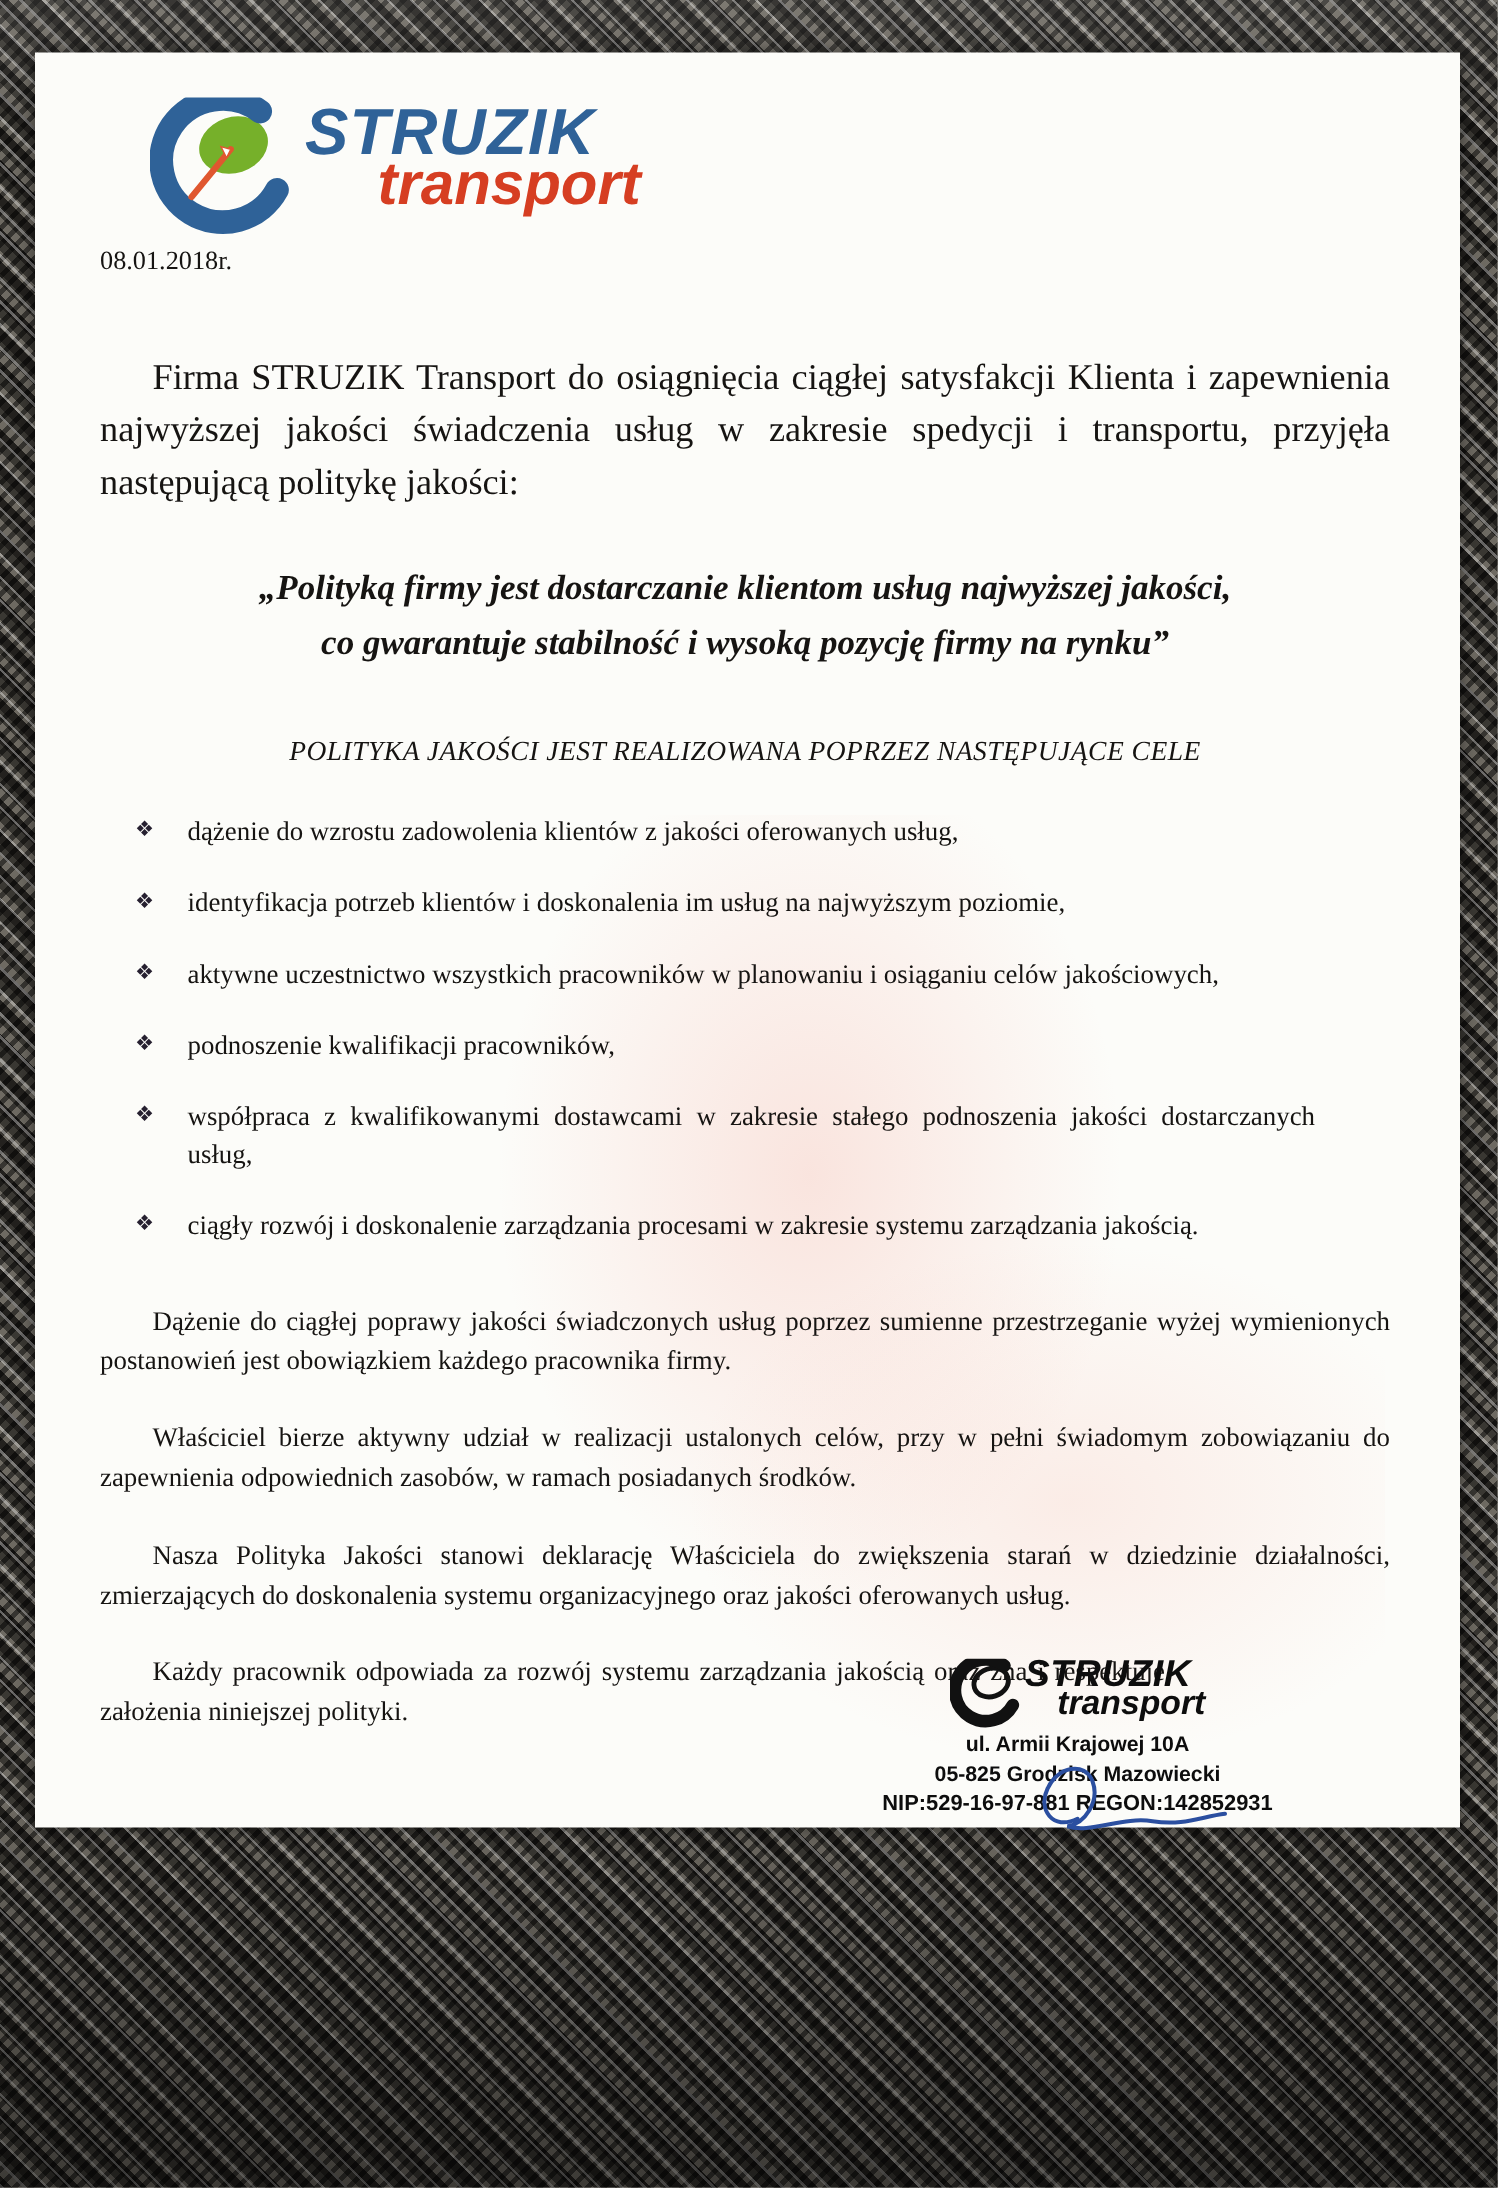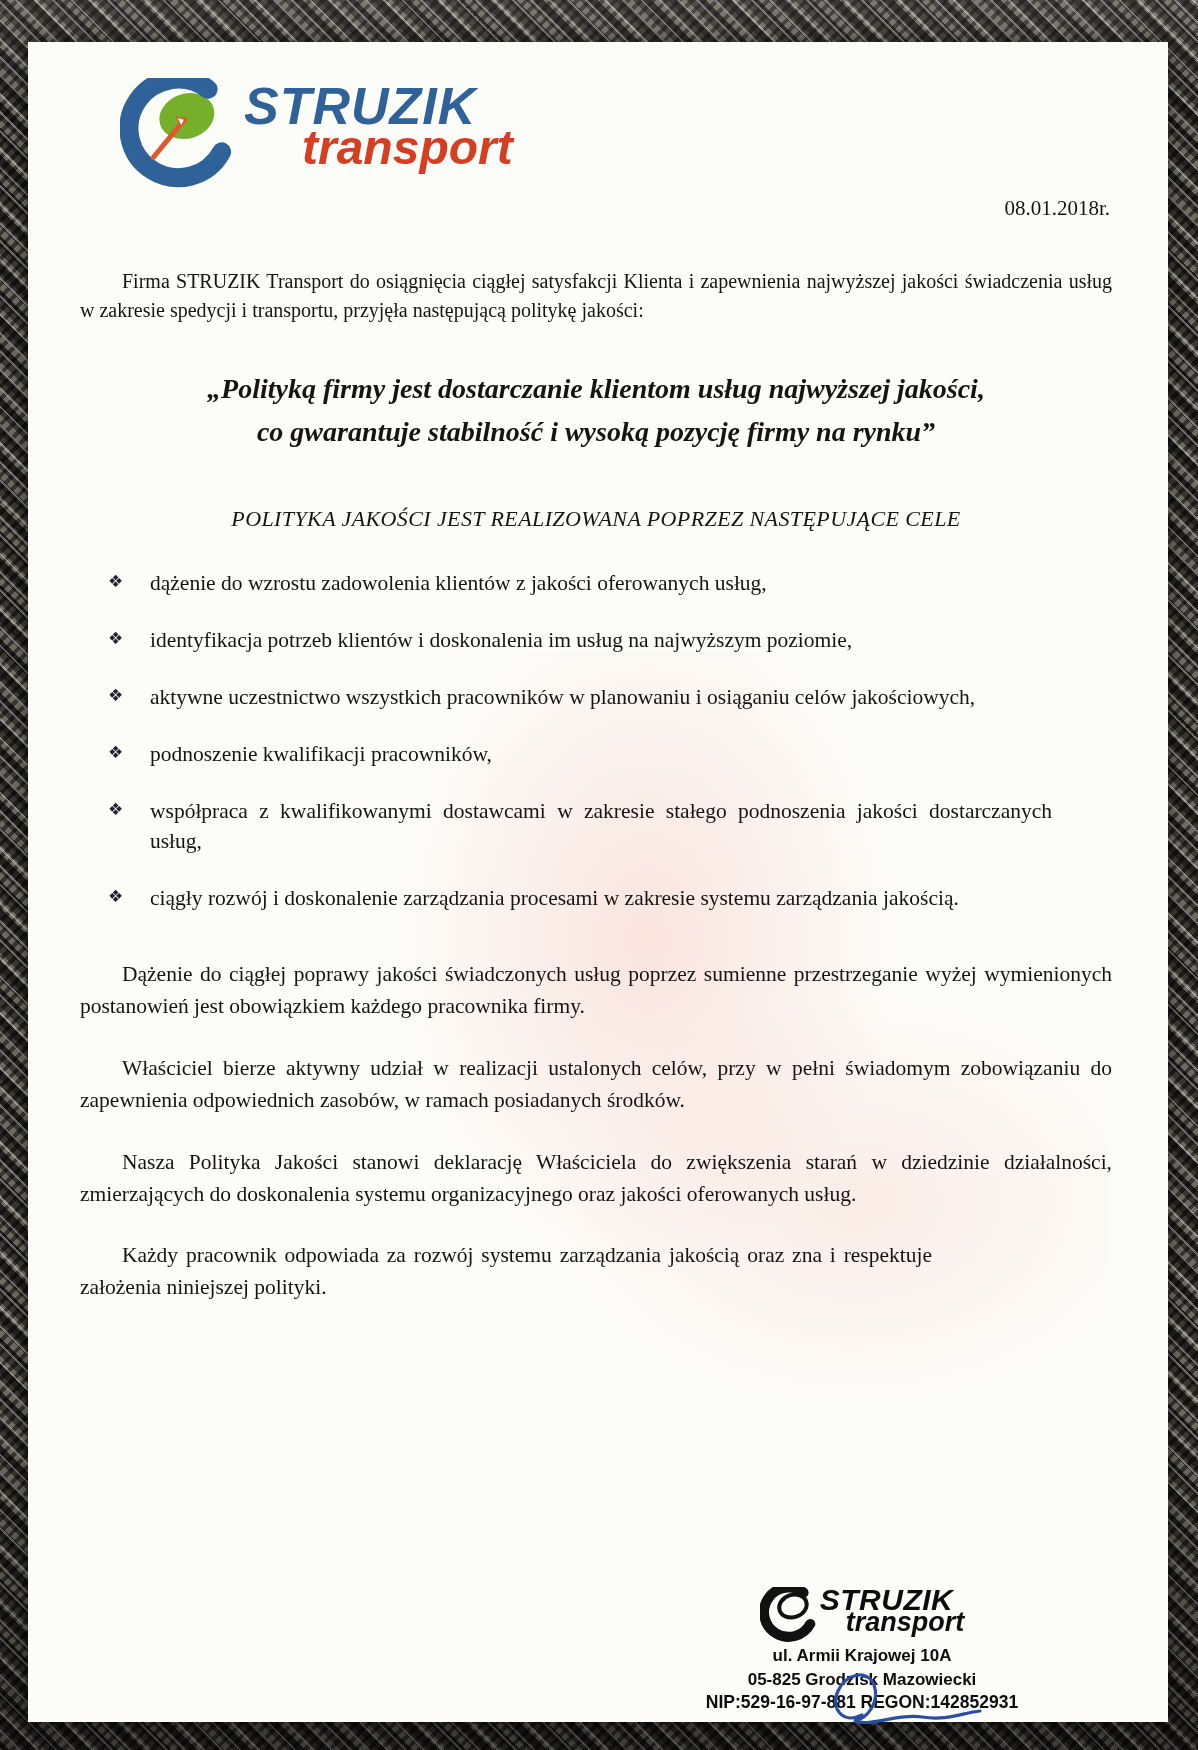--- a/index.html
+++ b/index.html
@@ -10,46 +10,46 @@
       repeating-linear-gradient(45deg, rgba(255,255,255,0.35) 0 2px, rgba(255,255,255,0) 2px 13px),
       repeating-linear-gradient(-45deg, rgba(0,0,0,0.50) 0 4px, rgba(0,0,0,0) 4px 9px),
       repeating-linear-gradient(45deg, #23211e 0 7px, #6e6a62 7px 13px, #3a3833 13px 19px);
     font-family:"Liberation Serif","DejaVu Serif",serif;
   }
   .frame-shade{
     position:absolute;inset:0;z-index:1;pointer-events:none;
     background:linear-gradient(180deg, rgba(255,255,255,0.10) 0%, rgba(0,0,0,0) 6%, rgba(0,0,0,0) 82%, rgba(0,0,0,0.45) 100%);
   }
   .page{
-    position:absolute;left:28px;top:42px;width:1140px;height:1680px;z-index:2;
+    position:absolute;left:28px;top:42px;width:1140px;height:1420px;z-index:2;
     background:#fcfcf9;
     box-shadow:0 0 14px rgba(0,0,0,0.55);
     color:#161412;
   }
   .stain{position:absolute;pointer-events:none;z-index:0;}
   .stain.s1{left:360px;top:610px;width:520px;height:640px;
     background:radial-gradient(ellipse at 50% 45%, rgba(243,166,152,0.28), rgba(243,166,152,0) 68%);}
   .stain.s2{left:520px;top:950px;width:560px;height:420px;
     background:radial-gradient(ellipse at 55% 50%, rgba(246,180,165,0.22), rgba(246,180,165,0) 70%);}
   .content{position:relative;z-index:1;padding:36px 56px 0 52px;}
 
   
   .logo-row{display:flex;align-items:flex-start;margin-left:40px;}
   .logo-mark{width:118px;height:112px;flex:0 0 auto;}
   .logo-words{margin-left:6px;margin-top:2px;font-family:"Liberation Sans","DejaVu Sans",sans-serif;font-style:italic;font-weight:bold;line-height:1;}
   .logo-main{font-size:52px;letter-spacing:1px;}
   .logo-sub{font-size:48px;margin-top:-8px;margin-left:58px;}
-  .date-line{text-align:right;font-size:21px;margin-top:6px;padding-right:2px;}
+  .date-line{font-size:21px;margin-top:6px;padding-right:2px;}
 
   .doc-title{
     text-align:center;margin-top:58px;
     font-size:38px;font-weight:bold;font-style:italic;letter-spacing:1.5px;
   }
   .intro{
-    margin-top:46px;font-size:20px;line-height:1.45;text-align:justify;text-indent:42px;
+    margin-top:60px;font-size:29px;line-height:1.45;text-align:justify;text-indent:42px;
   }
   .quote{
     margin-top:42px;text-align:center;font-size:28px;font-weight:bold;font-style:italic;line-height:1.55;
   }
   .section-heading{
     margin-top:52px;text-align:center;font-size:22px;letter-spacing:0.4px;font-style:italic;
   }
   .goal-list{margin-top:36px;padding-left:28px;}
   .goal-item{display:flex;margin-bottom:27px;font-size:21.5px;line-height:1.4;}
   .goal-bullet{flex:0 0 42px;font-size:17px;color:#262030;padding-top:2px;}

